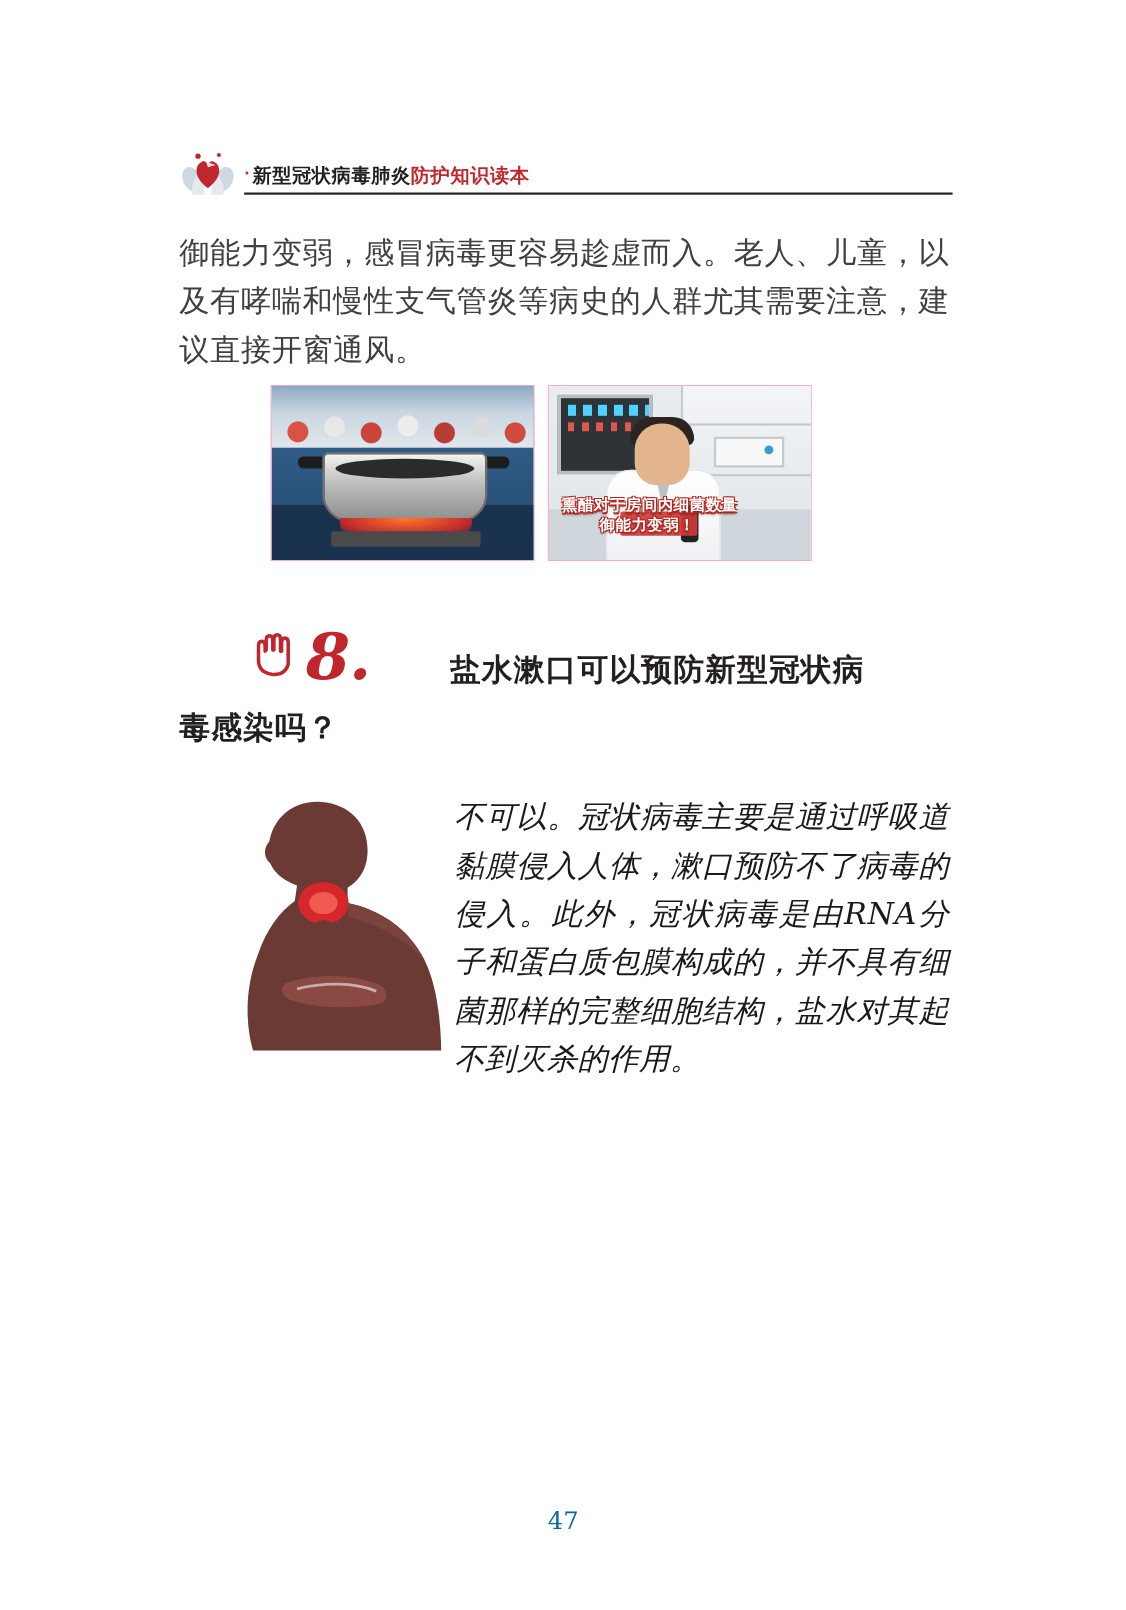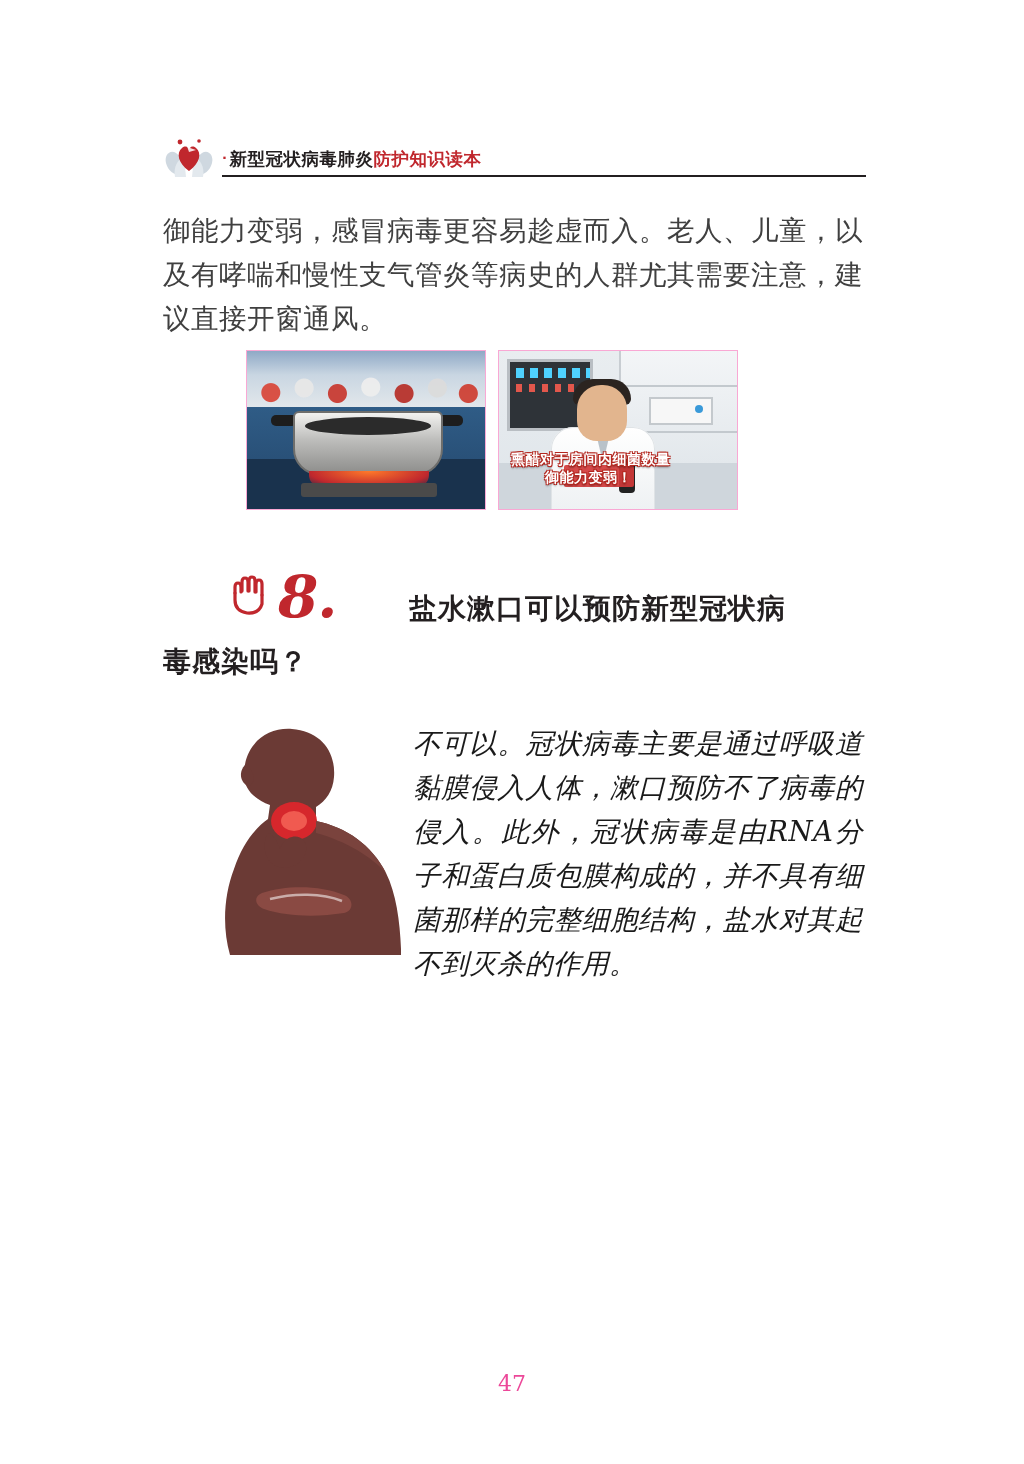--- a/index.html
+++ b/index.html
@@ -314,21 +314,21 @@
 
   
   .page-number {
     position:absolute;
     left:0;
     top:1326px;
     width:1024px;
     text-align:center;
     font-family:"DejaVu Serif","Liberation Serif",serif;
     font-size:22px;
-    color:#ec4899;
+    color:#0369a1;
   }
 </style>
 </head>
 <body>
 
 <div class="page">
 
   <div class="header">
     <div class="header-logo">
       <svg width="58" height="54" viewBox="0 0 58 54">

